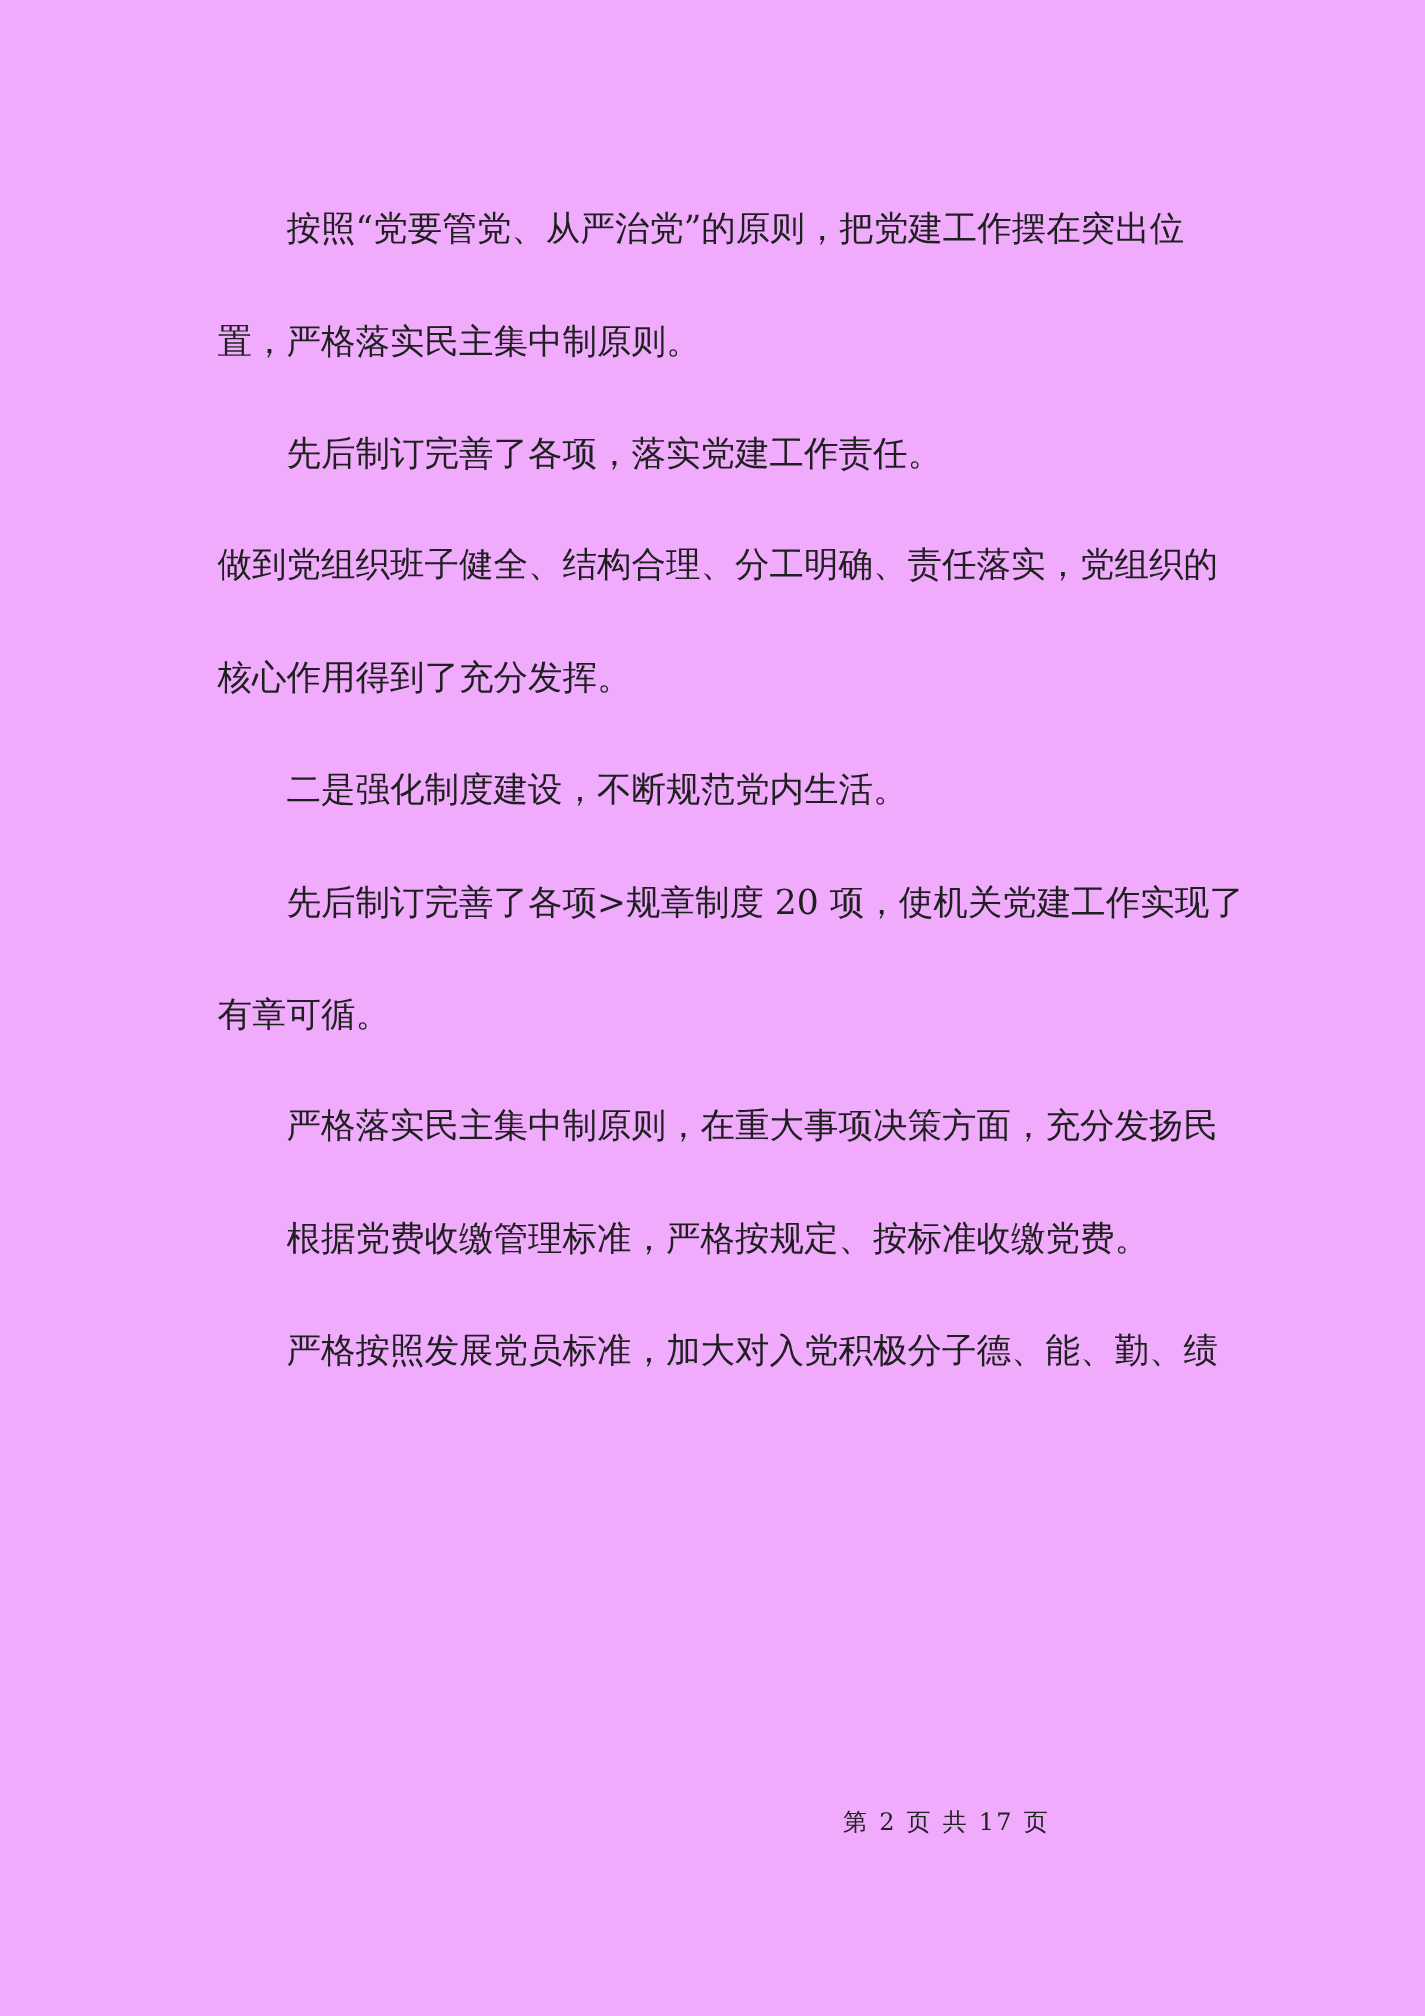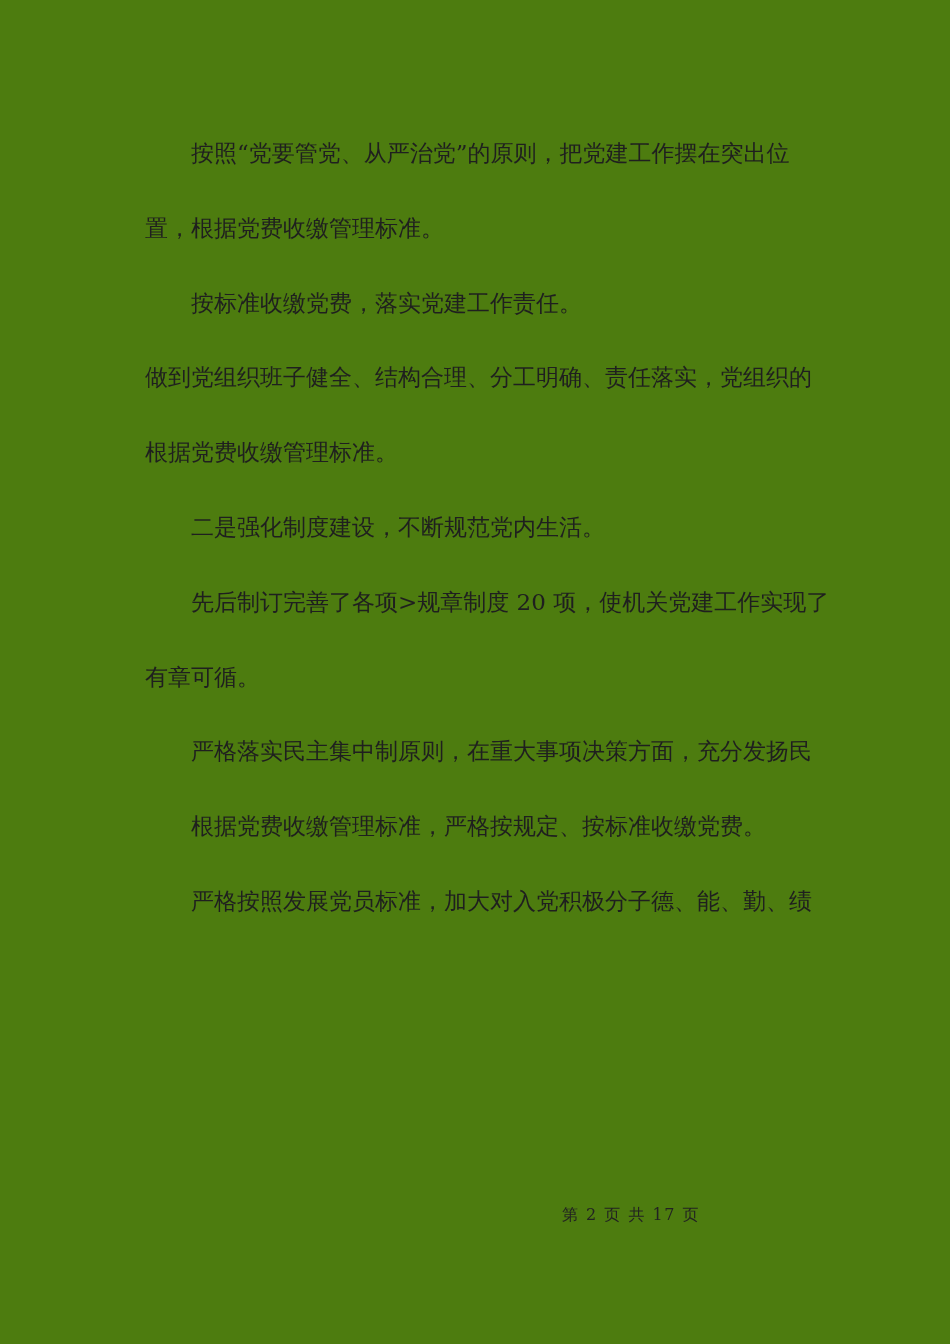--- a/index.html
+++ b/index.html
@@ -11,21 +11,21 @@
     height: 1344px;
     position: relative;
     background: #ffffff;
     overflow: hidden;
     font-family: "DejaVu Serif", "Liberation Serif", serif;
     color: #1f1f1f;
   }
   .page {
     position: absolute;
     inset: 0;
-    background: #4d7c0f;
+    background: #f0abfc;
   }
   .content {
     position: absolute;
     left: 145px;
     top: 116px;
     width: 705px;
   }
   .line {
     height: 74.8px;
     line-height: 74.8px;
@@ -46,24 +46,24 @@
     color: #222222;
     text-align: center;
   }
 </style>
 </head>
 <body>
 
 <div class="page">
   <div class="content">
       <div class="line indent">按照“党要管党、从严治党”的原则，把党建工作摆在突出位</div>
-      <div class="line">置，根据党费收缴管理标准。</div>
-      <div class="line indent">按标准收缴党费，落实党建工作责任。</div>
+      <div class="line">置，严格落实民主集中制原则。</div>
+      <div class="line indent">先后制订完善了各项，落实党建工作责任。</div>
       <div class="line">做到党组织班子健全、结构合理、分工明确、责任落实，党组织的</div>
-      <div class="line">根据党费收缴管理标准。</div>
+      <div class="line">核心作用得到了充分发挥。</div>
       <div class="line indent">二是强化制度建设，不断规范党内生活。</div>
       <div class="line indent">先后制订完善了各项&gt;规章制度 20 项，使机关党建工作实现了</div>
       <div class="line">有章可循。</div>
       <div class="line indent">严格落实民主集中制原则，在重大事项决策方面，充分发扬民</div>
       <div class="line indent">根据党费收缴管理标准，严格按规定、按标准收缴党费。</div>
       <div class="line indent">严格按照发展党员标准，加大对入党积极分子德、能、勤、绩</div>
     </div>
 
   <div class="footer">
     <span>第 2 页 共 17 页</span>

